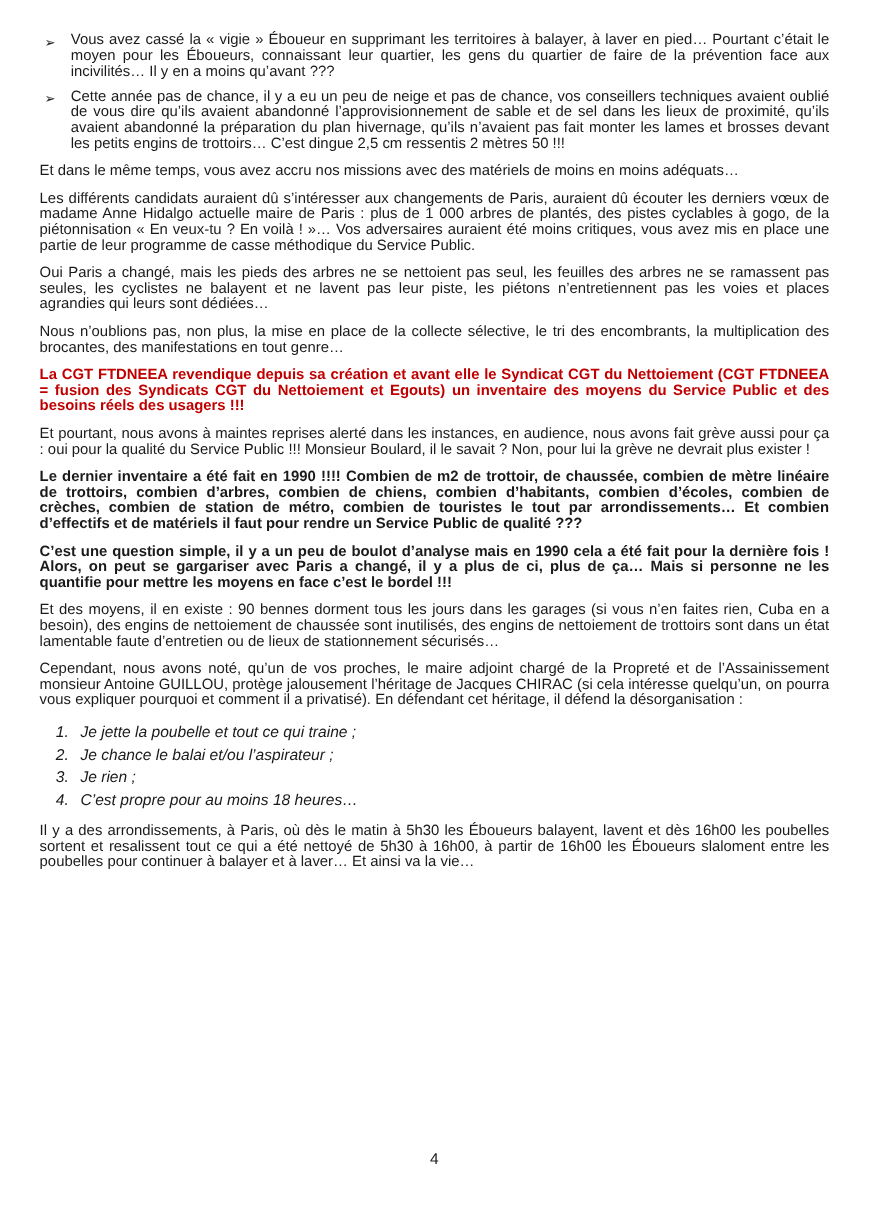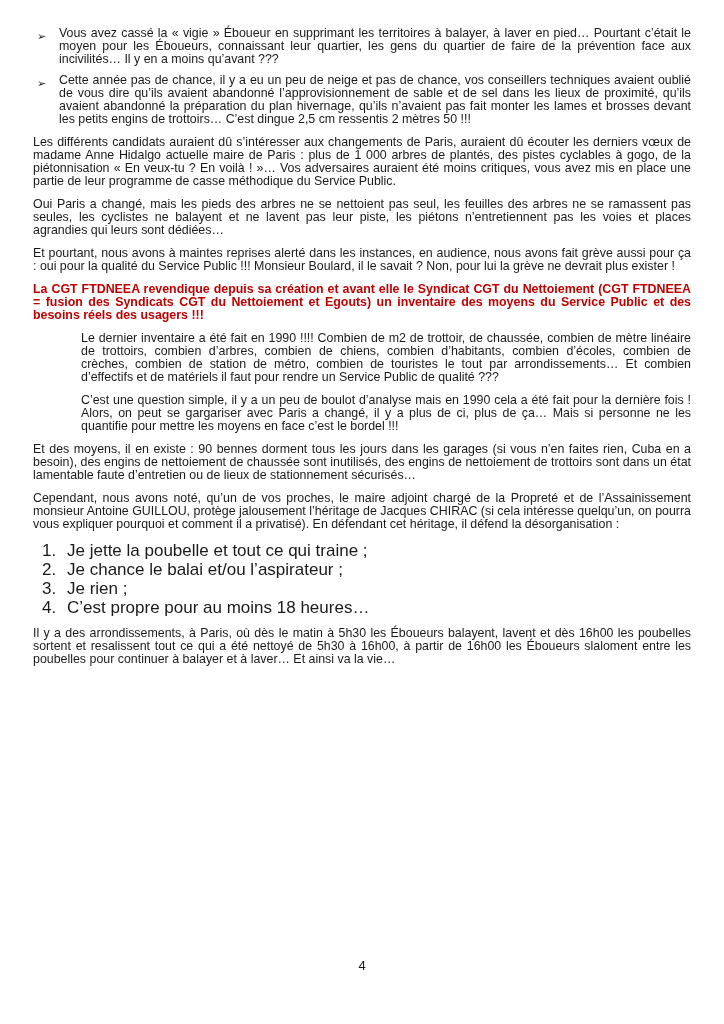--- a/index.html
+++ b/index.html
@@ -5,44 +5,46 @@
   html, body { margin: 0; padding: 0; background: #ffffff; }
   body { width: 724px; height: 1024px; overflow: hidden; position: relative;
          font-family: "Liberation Sans", sans-serif; color: #1a1a1a; }
   .page { position: absolute; left: 33px; top: 27px; width: 658px; }
   p { margin: 0; font-size: 12.4px; line-height: 13px; text-align: justify; }
   .para { margin-bottom: 10px; }
   .bullets { margin: 0 0 10px 0; padding: 0; list-style: none; }
   .bullets li { position: relative; padding-left: 26px; margin-bottom: 8px; }
   .bullets li .arrow { position: absolute; left: 4px; top: 0; font-size: 11px; line-height: 19.6px; }
   .red { color: #c00000; font-weight: bold; }
-  .bold { font-weight: normal; margin-left: 48px; }
-  ol.steps { margin: 0 0 10px 0; padding: 0 0 0 28px; font-size: 17px; line-height: 19px; }
+  .bold { font-weight: bold; }
+  ol.steps { margin: 0 0 10px 0; padding: 0 0 0 28px; font-size: 13px; line-height: 19px; font-style: italic; }
   ol.steps li { padding-left: 6px; }
   .pagenum { position: absolute; top: 958px; left: 0; width: 724px; text-align: center; font-size: 13px; }
 </style>
 </head>
 <body>
 
 <div class="page">
   <ul class="bullets">
     <li>
       <span class="arrow">➢</span>
       <p>Vous avez cassé la « vigie » Éboueur en supprimant les territoires à balayer, à laver en pied… Pourtant c’était le moyen pour les Éboueurs, connaissant leur quartier, les gens du quartier de faire de la prévention face aux incivilités…  Il y en a moins qu’avant ???</p>
     </li>
     <li>
       <span class="arrow">➢</span>
       <p>Cette année pas de chance, il y a eu un peu de neige et pas de chance, vos conseillers techniques avaient oublié de vous dire qu’ils avaient abandonné l’approvisionnement de sable et de sel dans les lieux de proximité, qu’ils avaient abandonné la préparation du plan hivernage, qu’ils n’avaient pas fait monter les lames et brosses devant les petits engins de trottoirs… C’est dingue 2,5 cm ressentis 2 mètres 50 !!!</p>
     </li>
   </ul>
 
+  <p class="para">Et dans le même temps, vous avez accru nos missions avec des matériels de moins en moins adéquats…</p>
   <p class="para">Les différents candidats auraient dû s’intéresser aux changements de Paris, auraient dû écouter les derniers vœux de madame Anne Hidalgo actuelle maire de Paris : plus de 1 000 arbres de plantés, des pistes cyclables à gogo, de la piétonnisation « En veux-tu ? En voilà ! »… Vos adversaires auraient été moins critiques, vous avez mis en place une partie de leur programme de casse méthodique du Service Public.</p>
   <p class="para">Oui Paris a changé, mais les pieds des arbres ne se nettoient pas seul, les feuilles des arbres ne se ramassent pas seules, les cyclistes ne balayent et ne lavent pas leur piste, les piétons n’entretiennent pas les voies et places agrandies qui leurs sont dédiées…</p>
+  <p class="para">Nous n’oublions pas, non plus, la mise en place de la collecte sélective, le tri des encombrants, la multiplication des brocantes, des manifestations en tout genre…</p>
+  <p class="para red">La CGT FTDNEEA revendique depuis sa création et avant elle le Syndicat CGT du Nettoiement (CGT FTDNEEA = fusion des Syndicats CGT du Nettoiement et Egouts) un inventaire des moyens du Service Public et des besoins réels des usagers !!!</p>
   <p class="para">Et pourtant, nous avons à maintes reprises alerté dans les instances, en audience, nous avons fait grève aussi pour ça : oui pour la qualité du Service Public !!! Monsieur Boulard, il le savait ? Non, pour lui la grève ne devrait plus exister !</p>
-  <p class="para red">La CGT FTDNEEA revendique depuis sa création et avant elle le Syndicat CGT du Nettoiement (CGT FTDNEEA = fusion des Syndicats CGT du Nettoiement et Egouts) un inventaire des moyens du Service Public et des besoins réels des usagers !!!</p>
   <p class="para bold">Le dernier inventaire a été fait en 1990 !!!! Combien de m2 de trottoir, de chaussée, combien de mètre linéaire de trottoirs, combien d’arbres, combien de chiens, combien d’habitants, combien d’écoles, combien de crèches, combien de station de métro, combien de touristes le tout par arrondissements… Et combien d’effectifs et de matériels il faut pour rendre un Service Public de qualité ???</p>
   <p class="para bold">C’est une question simple, il y a un peu de boulot d’analyse mais en 1990 cela a été fait pour la dernière fois ! Alors, on peut se gargariser avec Paris a changé, il y a plus de ci, plus de ça… Mais si personne ne les quantifie pour mettre les moyens en face c’est le bordel !!!</p>
   <p class="para">Et des moyens, il en existe : 90 bennes dorment tous les jours dans les garages (si vous n’en faites rien, Cuba en a besoin), des engins de nettoiement de chaussée sont inutilisés, des engins de nettoiement de trottoirs sont dans un état lamentable faute d’entretien ou de lieux de stationnement sécurisés…</p>
   <p class="para">Cependant, nous avons noté, qu’un de vos proches, le maire adjoint chargé de la Propreté et de l’Assainissement monsieur Antoine GUILLOU, protège jalousement l’héritage de Jacques CHIRAC (si cela intéresse quelqu’un, on pourra vous expliquer pourquoi et comment il a privatisé). En défendant cet héritage, il défend la désorganisation :</p>
 
   <ol class="steps">
     <li>Je jette la poubelle et tout ce qui traine ;</li>
     <li>Je chance le balai et/ou l’aspirateur ;</li>
     <li>Je rien ;</li>
     <li>C’est propre pour au moins 18 heures…</li>

